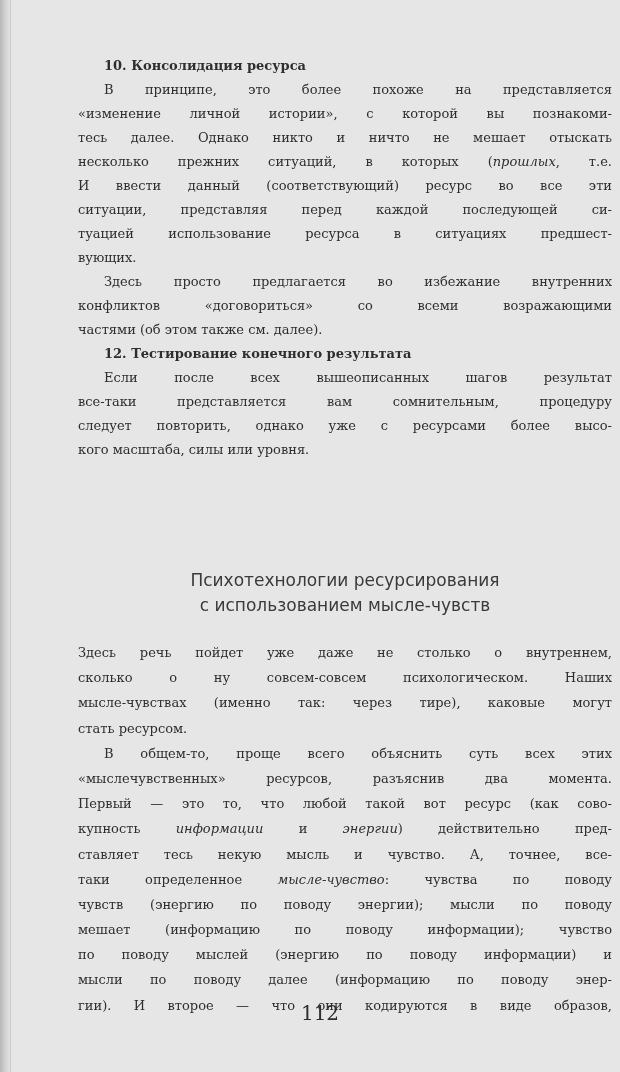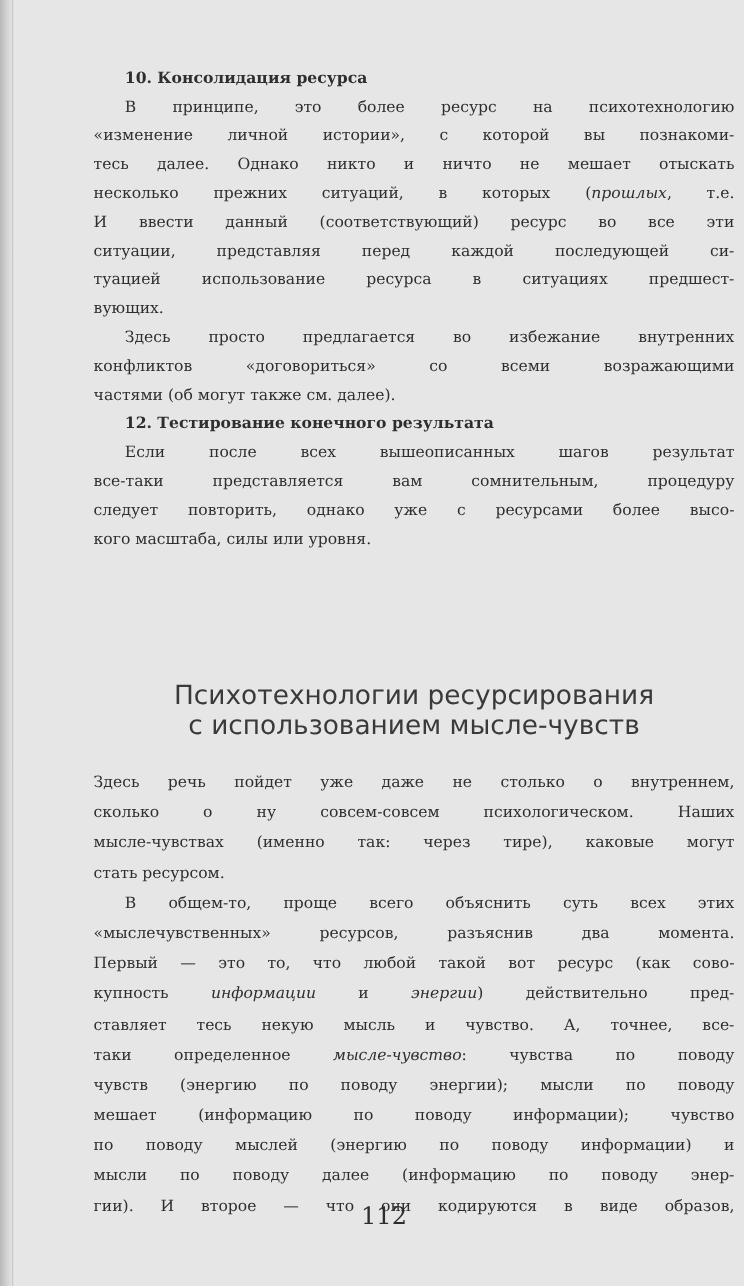--- a/index.html
+++ b/index.html
@@ -23,52 +23,52 @@
   .line.last { text-align-last: left; }
   .indent { padding-left: 26px; }
   .heading { font-weight: bold; }
   .heading .line { text-align-last: left; }
   .heading.two .line:first-child { text-align-last: justify; }
   em { font-style: italic; }
   .section-title {
     position: absolute; left: 78px; width: 534px; top: 568px;
     text-align: center;
     font-family: "DejaVu Sans", "Liberation Sans", sans-serif;
-    font-size: 22px; line-height: 25px; color: #3a3a3a;
+    font-size: 17px; line-height: 25px; color: #3a3a3a;
   }
   .page2 { top: 640px; }
   .page2 .line { height: 25.2px; line-height: 25.2px; }
   .pagenum {
     position: absolute; left: 0; width: 640px; top: 1001px;
     text-align: center; font-size: 20px; color: #2e2e2e;
   }
 </style>
 </head>
 <body>
 
 <div class="edge"></div>
 
 <div class="page">
   <div class="heading indent">
     <span class="line">10. Консолидация ресурса</span>
   </div>
   <div>
-    <span class="line indent">В принципе, это более ресурс на психотехнологию</span>
+    <span class="line indent">В принципе, это более похоже на представляется</span>
     <span class="line">«изменение личной истории», с которой вы познакоми-</span>
     <span class="line">тесь далее. Однако никто и ничто не мешает отыскать</span>
     <span class="line">несколько прежних ситуаций, в которых (<em>прошлых</em>, т.е.</span>
     <span class="line">И ввести данный (соответствующий) ресурс во все эти</span>
     <span class="line">ситуации, представляя перед каждой последующей си-</span>
     <span class="line">туацией использование ресурса в ситуациях предшест-</span>
     <span class="line last">вующих.</span>
   </div>
   <div>
     <span class="line indent">Здесь просто предлагается во избежание внутренних</span>
     <span class="line">конфликтов «договориться» со всеми возражающими</span>
-    <span class="line last">частями (об могут также см. далее).</span>
+    <span class="line last">частями (об этом также см. далее).</span>
   </div>
   <div class="heading indent">
     <span class="line">12. Тестирование конечного результата</span>
   </div>
   <div>
     <span class="line indent">Если после всех вышеописанных шагов результат</span>
     <span class="line">все-таки представляется вам сомнительным, процедуру</span>
     <span class="line">следует повторить, однако уже с ресурсами более высо-</span>
     <span class="line last">кого масштаба, силы или уровня.</span>
   </div>

